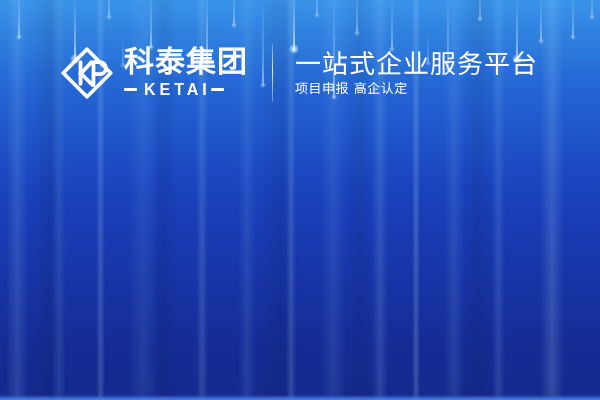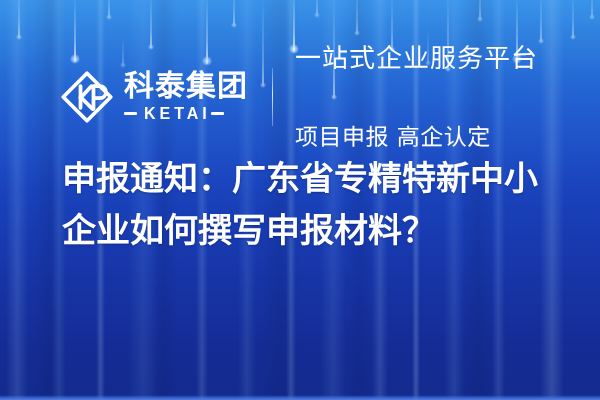--- a/index.html
+++ b/index.html
@@ -165,33 +165,32 @@
     width: 1px;
     height: 58px;
     background: linear-gradient(180deg, rgba(255,255,255,0.25) 0%, rgba(255,255,255,0.85) 45%, rgba(255,255,255,0.30) 100%);
     margin: 0 22px 0 24px;
     flex: 0 0 1px;
   }
   .slogan {
     display: flex;
     flex-direction: column;
     justify-content: flex-end;
-    gap: 48px;
   }
   .slogan-main {
     font-size: 26px;
     line-height: 1.1;
     color: #ffffff;
     letter-spacing: 1px;
     white-space: nowrap;
     font-family: "DejaVu Sans", "Liberation Sans", sans-serif;
   }
   .slogan-sub {
     margin-top: 4px;
-    font-size: 23px;
+    font-size: 13px;
     line-height: 1.1;
     color: #ffffff;
     letter-spacing: 0.5px;
     white-space: nowrap;
     font-family: "DejaVu Serif", "Liberation Serif", serif;
   }
 
   
   .headline {
     position: absolute;
@@ -267,15 +266,14 @@
 
     <div class="divider"></div>
 
     <div class="slogan">
       <div class="slogan-main">一站式企业服务平台</div>
       <div class="slogan-sub">项目申报 高企认定</div>
     </div>
 
   </div>
 
-  <div class="headline">申报通知：广东省专精特新中小企业如何撰写申报材料？</div>
 
 </div>
 
 </body></html>

